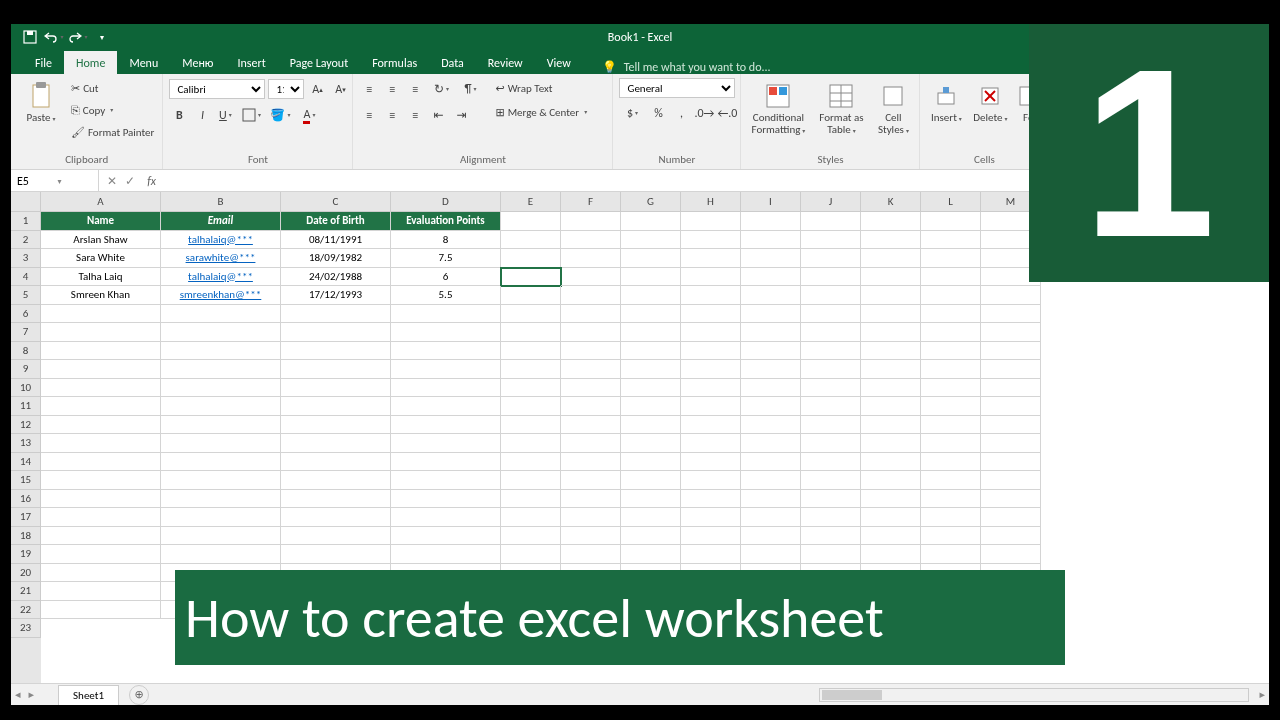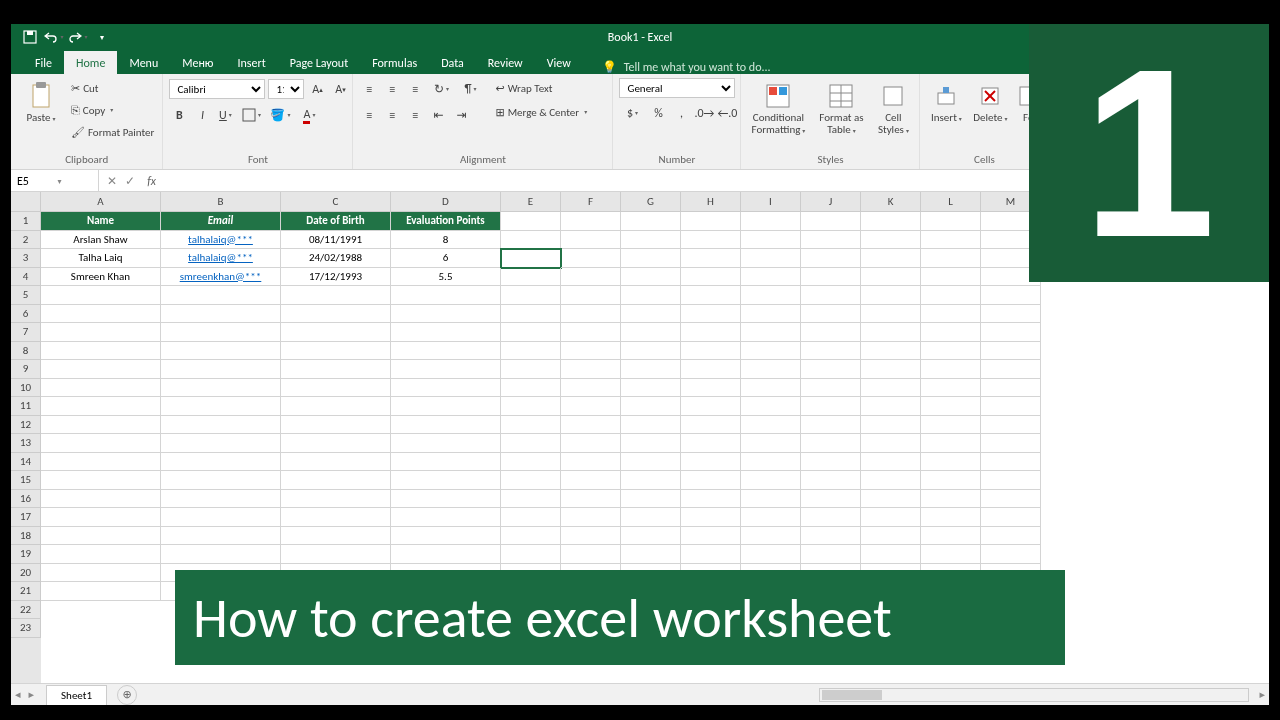--- a/index.html
+++ b/index.html
@@ -41,29 +41,29 @@
 .colhdrs { display:flex; height:20px; }
 .colhdr { border-right:1px solid #ccc; border-bottom:1px solid #ccc; background:#e6e6e6; text-align:center; font-size:11px; color:#444; line-height:20px; }
 .cells { position:relative; }
 .row { display:flex; height:18.5px; }
 .cell { border-right:1px solid #d4d4d4; border-bottom:1px solid #d4d4d4; font-size:11px; padding:0 3px; overflow:hidden; white-space:nowrap; text-align:center; line-height:18.5px; }
 .hdr-cell { background:#217346; color:#fff; font-weight:600; }
 .link { color:#0563c1; text-decoration:underline; }
 .sel { outline:2px solid #217346; outline-offset:-1px; }
 .sheet-tabs { height:22px; border-top:1px solid #d4d4d4; display:flex; align-items:center; font-size:11px; background:#f1f1f1; position:relative; }
 .nav-tri { padding:0 4px; color:#888; cursor:pointer; }
-.sheet-tab { padding:3px 14px; background:#fff; border:1px solid #ccc; border-bottom:none; margin-left:8px; cursor:pointer; }
+.sheet-tab { padding:3px 14px; background:#fff; border:1px solid #ccc; border-bottom:none; margin-left:20px; cursor:pointer; }
 .add-sheet { width:20px; height:20px; border:1px solid #ccc; border-radius:50%; margin-left:10px; text-align:center; line-height:17px; cursor:pointer; color:#666; }
 .scroll-h { position:absolute; right:20px; width:430px; height:14px; background:#f1f1f1; border:1px solid #ccc; }
 .scroll-h::before { content:""; position:absolute; left:2px; top:1px; width:60px; height:10px; background:#cdcdcd; }
 .status { height:20px; background:#f1f1f1; border-top:1px solid #d4d4d4; display:flex; align-items:center; font-size:11px; color:#555; padding:0 6px; }
 .status-right { margin-left:auto; display:flex; gap:8px; align-items:center; }
 .overlay-badge { position:absolute; top:24px; right:11px; width:240px; height:258px; background:#185c37; display:flex; align-items:center; justify-content:center;}
 .overlay-badge .num { font-size:240px; font-weight:700; font-family:"Segoe UI",Arial,sans-serif; color:#fff; line-height:0.9; }
-.overlay-title { position:absolute; left:175px; bottom:55px; width:890px; height:95px; background:#1a6b41; color:#fff; font-size:56px; display:flex; align-items:center; padding-left:18px; font-family:"Segoe UI",Calibri,Arial; }
+.overlay-title { position:absolute; left:175px; bottom:55px; width:890px; height:95px; background:#1a6b41; color:#fff; font-size:56px; display:flex; align-items:center; padding-left:10px; font-family:"Segoe UI",Calibri,Arial; }
 svg { display:block; }
 </style>
 </head>
 <body>
 
 <div class="app">
 
   <div class="topbar">
     <div class="qat">
       <div class="qat-btn">
@@ -365,20 +365,35 @@
             <div class="cell" style="width: 60px;"></div>
             <div class="cell" style="width: 60px;"></div>
             <div class="cell" style="width: 60px;"></div>
             <div class="cell" style="width: 60px;"></div>
             <div class="cell" style="width: 60px;"></div>
             <div class="cell" style="width: 60px;"></div>
             <div class="cell" style="width: 60px;"></div>
             <div class="cell" style="width: 60px;"></div>
           </div>
           <div class="row">
+            <div class="cell" style="width: 120px;">Sara White</div>
+            <div class="cell" style="width: 120px;"><span class="link">sarawhite@***</span></div>
+            <div class="cell" style="width: 110px;">18/09/1982</div>
+            <div class="cell" style="width: 110px;">7.5</div>
+            <div class="cell" style="width: 60px;"></div>
+            <div class="cell" style="width: 60px;"></div>
+            <div class="cell" style="width: 60px;"></div>
+            <div class="cell" style="width: 60px;"></div>
+            <div class="cell" style="width: 60px;"></div>
+            <div class="cell" style="width: 60px;"></div>
+            <div class="cell" style="width: 60px;"></div>
+            <div class="cell" style="width: 60px;"></div>
+            <div class="cell" style="width: 60px;"></div>
+          </div>
+          <div class="row">
             <div class="cell" style="width: 120px;">Talha Laiq</div>
             <div class="cell" style="width: 120px;"><span class="link">talhalaiq@***</span></div>
             <div class="cell" style="width: 110px;">24/02/1988</div>
             <div class="cell" style="width: 110px;">6</div>
             <div class="cell sel" style="width: 60px;"></div>
             <div class="cell" style="width: 60px;"></div>
             <div class="cell" style="width: 60px;"></div>
             <div class="cell" style="width: 60px;"></div>
             <div class="cell" style="width: 60px;"></div>
             <div class="cell" style="width: 60px;"></div>

